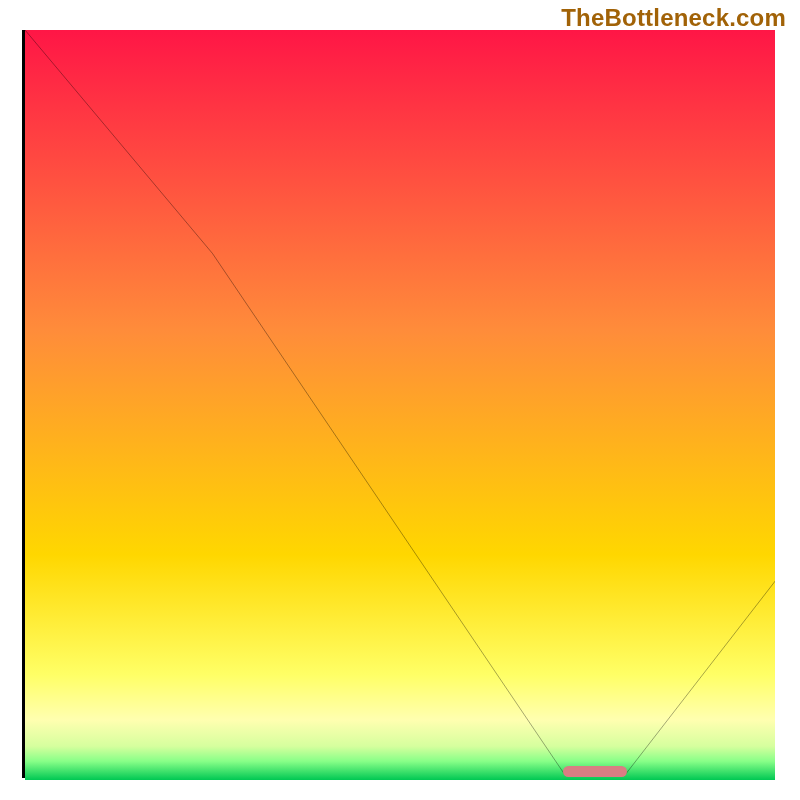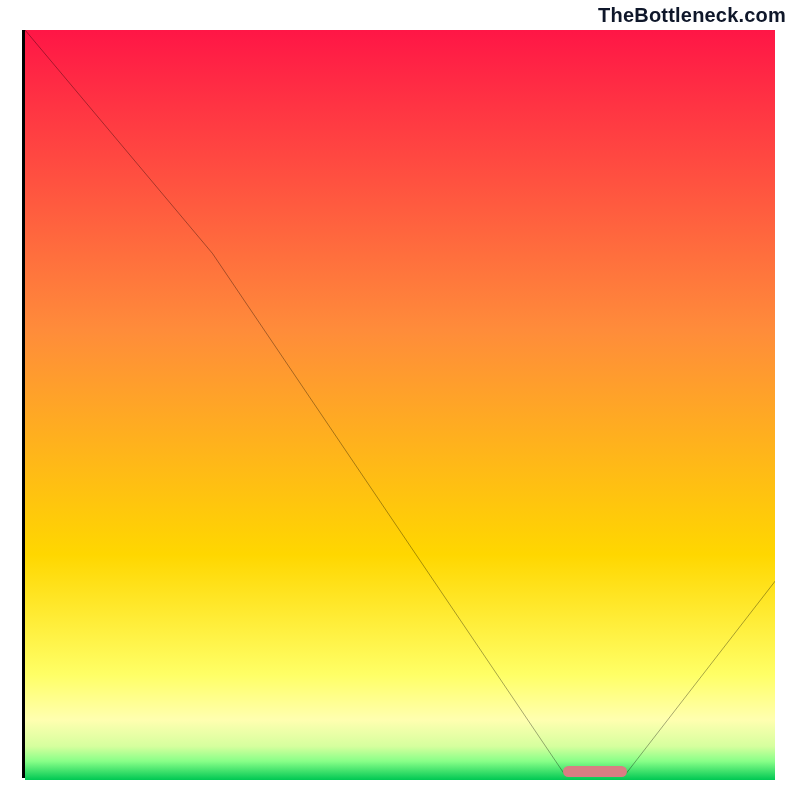--- a/index.html
+++ b/index.html
@@ -13,23 +13,23 @@
   }
   .container {
     position: relative;
     width: 800px;
     height: 800px;
   }
   .watermark {
     position: absolute;
     top: 4px;
     right: 14px;
-    font-size: 20px;
+    font-size: 24px;
     font-weight: bold;
-    color: #0f172a;
+    color: #a16207;
     letter-spacing: 0.2px;
   }
   .plot {
     position: absolute;
     left: 22px;
     top: 30px;
     width: 753px;
     height: 748px;
     
     border-left: 3px solid #000;

